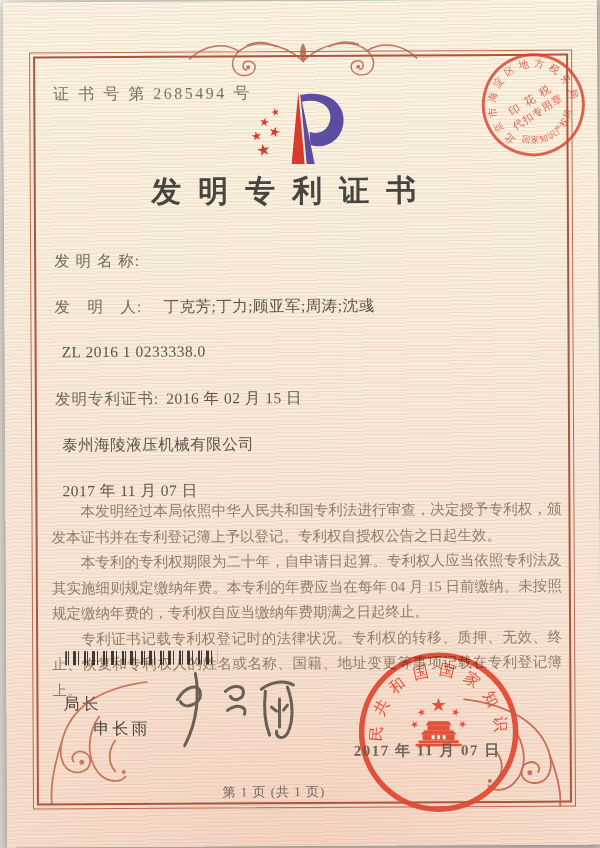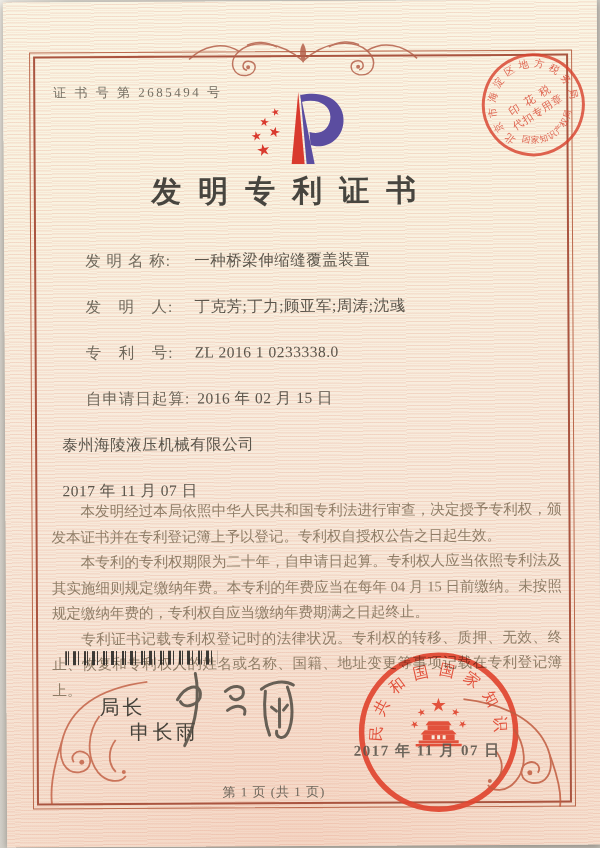--- a/index.html
+++ b/index.html
@@ -29,53 +29,53 @@
     position:absolute;left:26px;top:50px;right:25px;bottom:38px;
     border:1px solid #bb6a4e;z-index:1;
   }
   .frame-inner{
     position:absolute;inset:3px;border:2px solid #aa5540;
   }
   .content{position:absolute;inset:0;z-index:2;}
 
   .cert-no{
     position:absolute;left:50px;top:82px;
-    font-size:13px;letter-spacing:2.5px;color:#767064;
+    font-size:16px;letter-spacing:2.5px;color:#767064;
   }
   .logo{position:absolute;left:247px;top:85px;}
   .title{
     position:absolute;left:90px;top:170px;width:380px;
     text-align:center;font-size:30px;font-weight:600;color:#47453f;
     letter-spacing:17px;text-indent:17px;
   }
   .fields{position:absolute;left:50px;top:249px;width:480px;}
   .field-row{display:flex;align-items:baseline;height:21px;margin-bottom:25px;}
   .field-label{
     white-space:pre;display:inline-block;min-width:102px;
-    font-size:15.5px;color:#6e675a;letter-spacing:1px;margin-left:31px;
+    font-size:15.5px;color:#6e675a;letter-spacing:1px;
   }
   .field-value{
     margin-left:7px;font-size:15.5px;color:#5b554b;letter-spacing:.5px;white-space:pre;
   }
   .body-text{
     position:absolute;left:46px;top:497px;width:510px;
     font-size:14.5px;line-height:25.5px;color:#8f7d67;
     text-align:justify;
   }
   .body-text p{margin:0;text-indent:2em;}
   .barcode{
     position:absolute;left:59px;top:649px;width:152px;height:14px;opacity:.88;
     background:
       repeating-linear-gradient(90deg,
         #232320 0 2px, transparent 2px 3px,
         #232320 3px 4px, transparent 4px 8px,
         #232320 8px 11px, transparent 11px 13px,
         #232320 13px 14px, transparent 14px 19px);
   }
-  .official{position:absolute;left:57px;font-size:20px;letter-spacing:3px;color:#46423a;margin-left:36px;}
+  .official{position:absolute;left:57px;font-size:16px;letter-spacing:3px;color:#46423a;}
   .official.t1{top:692px;}
   .official.t2{top:717px;padding-left:30px;}
   .signature{position:absolute;left:153px;top:668px;}
   .footer{
     position:absolute;left:117px;top:782px;width:300px;text-align:center;
     font-size:13px;color:#6e675c;letter-spacing:1px;
   }
   .seal{position:absolute;left:346px;top:646px;mix-blend-mode:multiply;opacity:.92;}
   .seal-date{
     position:absolute;left:347px;top:741px;z-index:4;
@@ -135,32 +135,30 @@
         <use href="#star" transform="translate(24,46) scale(5.6) rotate(15)"></use>
         <use href="#star" transform="translate(13,64) scale(6.4) rotate(-12)"></use>
       </g>
     </svg>
 
     <div class="title">发明专利证书</div>
 
     <div class="fields">
       <div class="field-row">
         <span class="field-label">发 明 名 称:</span>
-        <span class="field-value">一种桥梁伸缩缝覆盖装置</span>
       </div>
       <div class="field-row">
         <span class="field-label">发　明　人:</span>
         <span class="field-value">丁克芳;丁力;顾亚军;周涛;沈彧</span>
       </div>
       <div class="field-row">
-        <span class="field-label">专　利　号:</span>
         <span class="field-value">ZL 2016 1 0233338.0</span>
       </div>
       <div class="field-row">
-        <span class="field-label">自申请日起算:</span>
+        <span class="field-label">发明专利证书:</span>
         <span class="field-value">2016 年 02 月 15 日</span>
       </div>
       <div class="field-row">
         <span class="field-value">泰州海陵液压机械有限公司</span>
       </div>
       <div class="field-row">
         <span class="field-value">2017 年 11 月 07 日</span>
       </div>
     </div>
 

